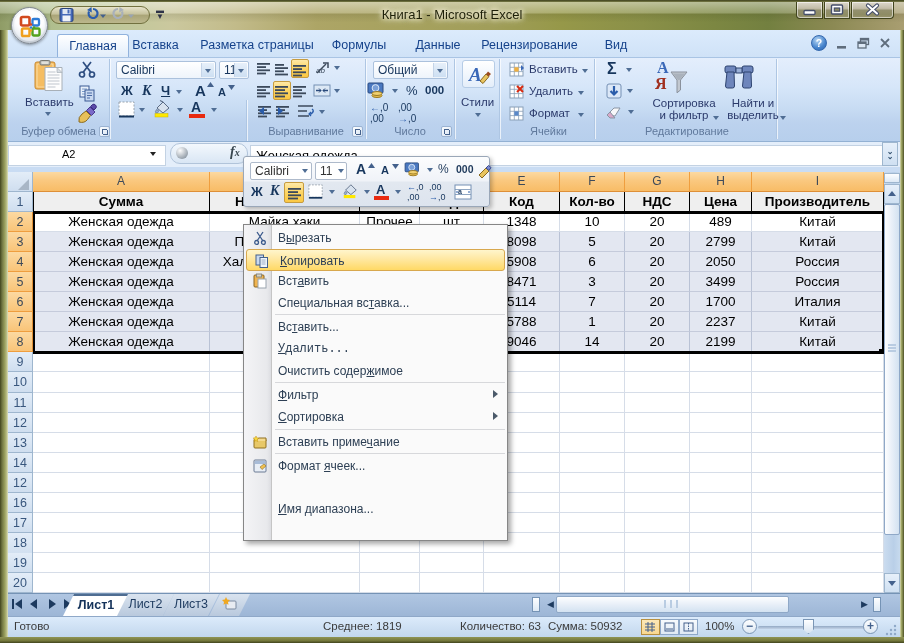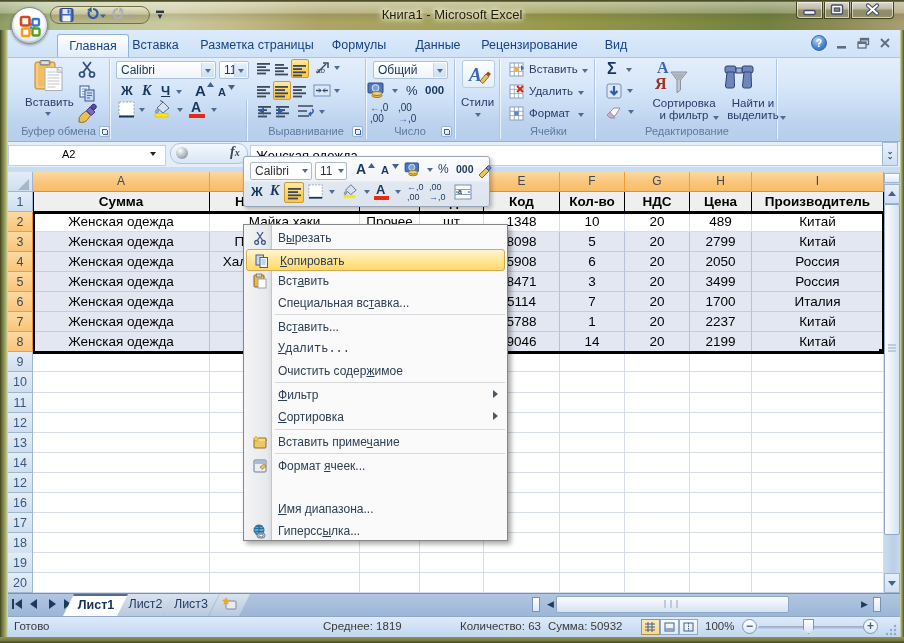--- a/index.html
+++ b/index.html
@@ -872,21 +872,12 @@
 <svg width="14" height="14" style="left:8px;top:4px" viewBox="0 0 14 14">
         <rect x="1" y="1" width="12" height="12" rx="1" fill="#e8eef6" stroke="#6a7a94"></rect>
         <rect x="2" y="2" width="10" height="3" fill="#a8bcd8"></rect>
         <path d="M7 8 l4 -3 2 2 -4 3.5 z" fill="#f0c050" stroke="#907020" stroke-width="0.6"></path>
       </svg>
 <span class="txt">Формат <u>я</u>чеек...</span>
 </div>
 <div class="mitem" style="top:273.4px;">
 <span class="txt"><u>И</u>мя диапазона...</span>
 </div>
-<div class="mitem" style="top:295.0px;">
-<svg width="15" height="15" style="left:7px;top:4px" viewBox="0 0 15 15">
-        <circle cx="7" cy="6" r="5" fill="#58a8d8" stroke="#2a6898"></circle>
-        <path d="M2.5 4.5 h9 M2.5 7.5 h9 M7 1 v10 M3.5 2 a7 7 0 0 0 7 0 M3.5 10 a7 7 0 0 1 7 0" stroke="#1a5888" stroke-width="0.7" fill="none"></path>
-        <rect x="5" y="9" width="8" height="5" rx="2.5" fill="#c8ccd4" stroke="#70788a"></rect>
-        <rect x="7" y="10.2" width="4" height="2.6" rx="1.3" fill="#fafbfc" stroke="#70788a"></rect>
-      </svg>
-<span class="txt">Гиперсс<u>ы</u>лка...</span>
-</div>
 </div>
 </body></html>

